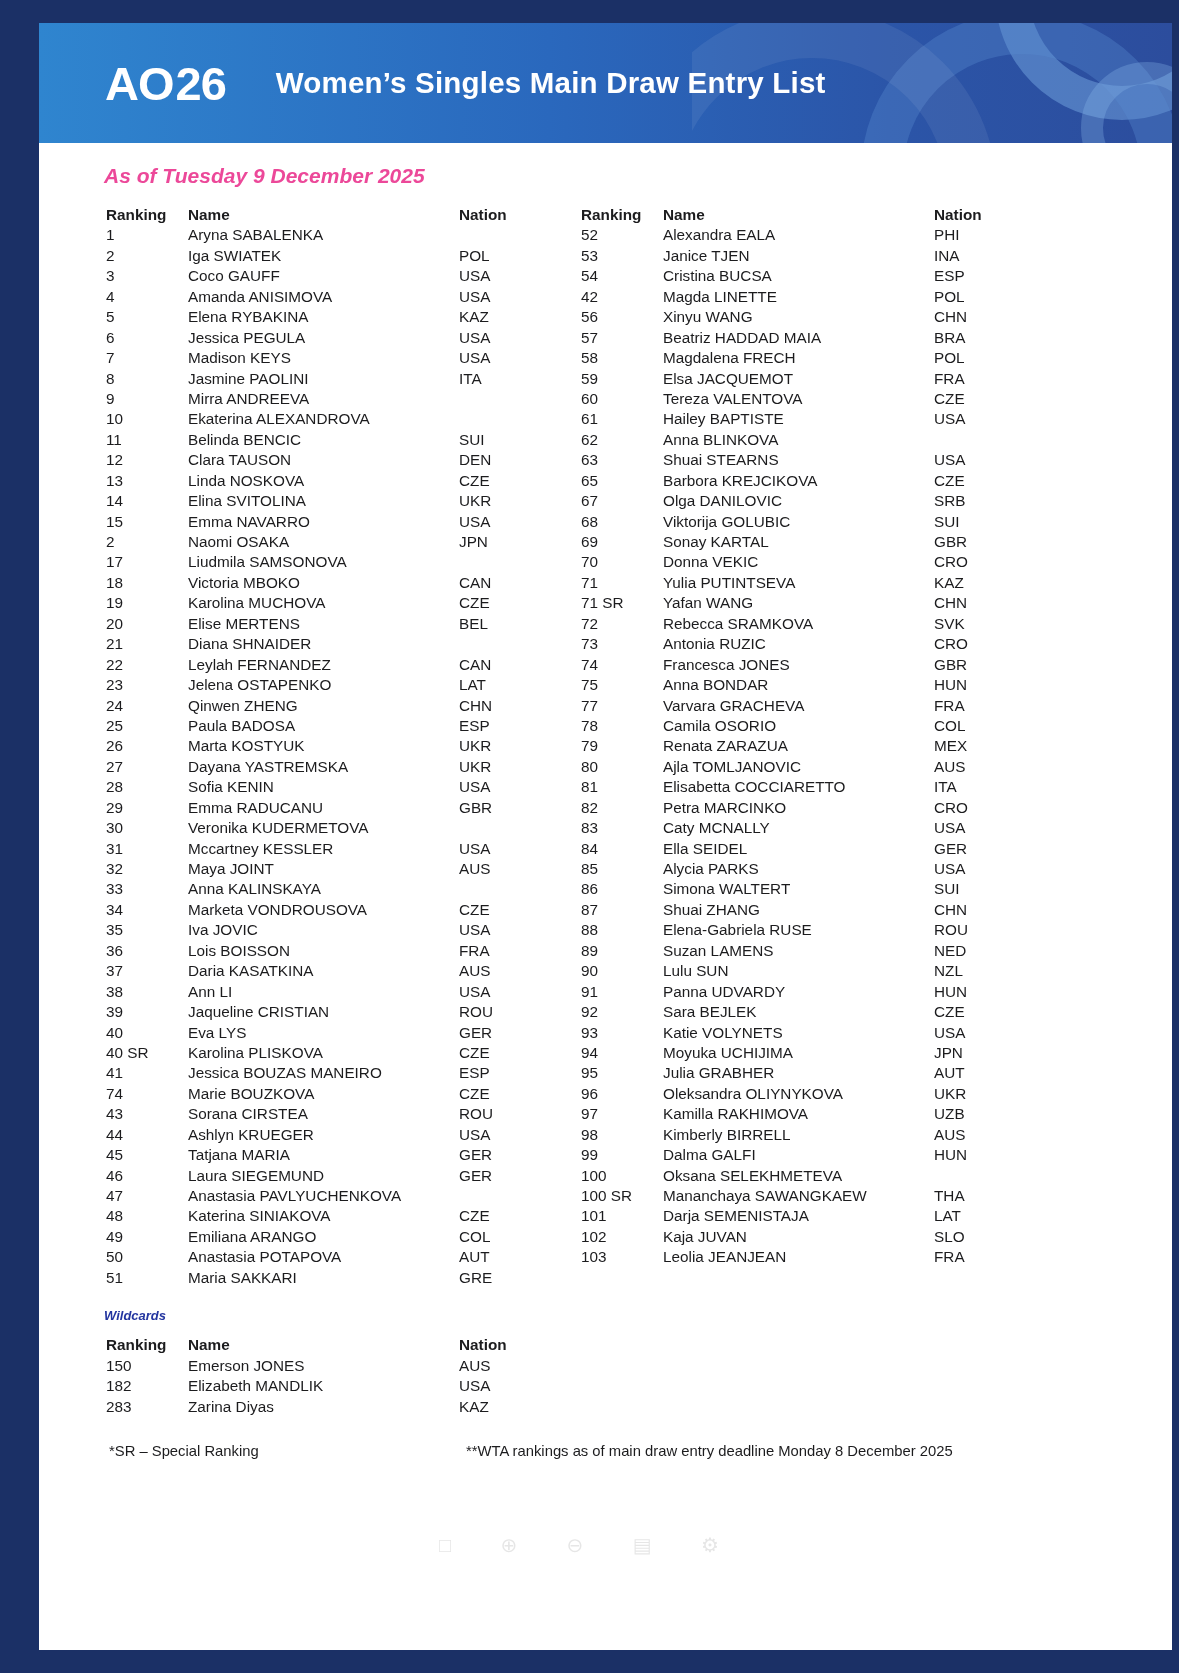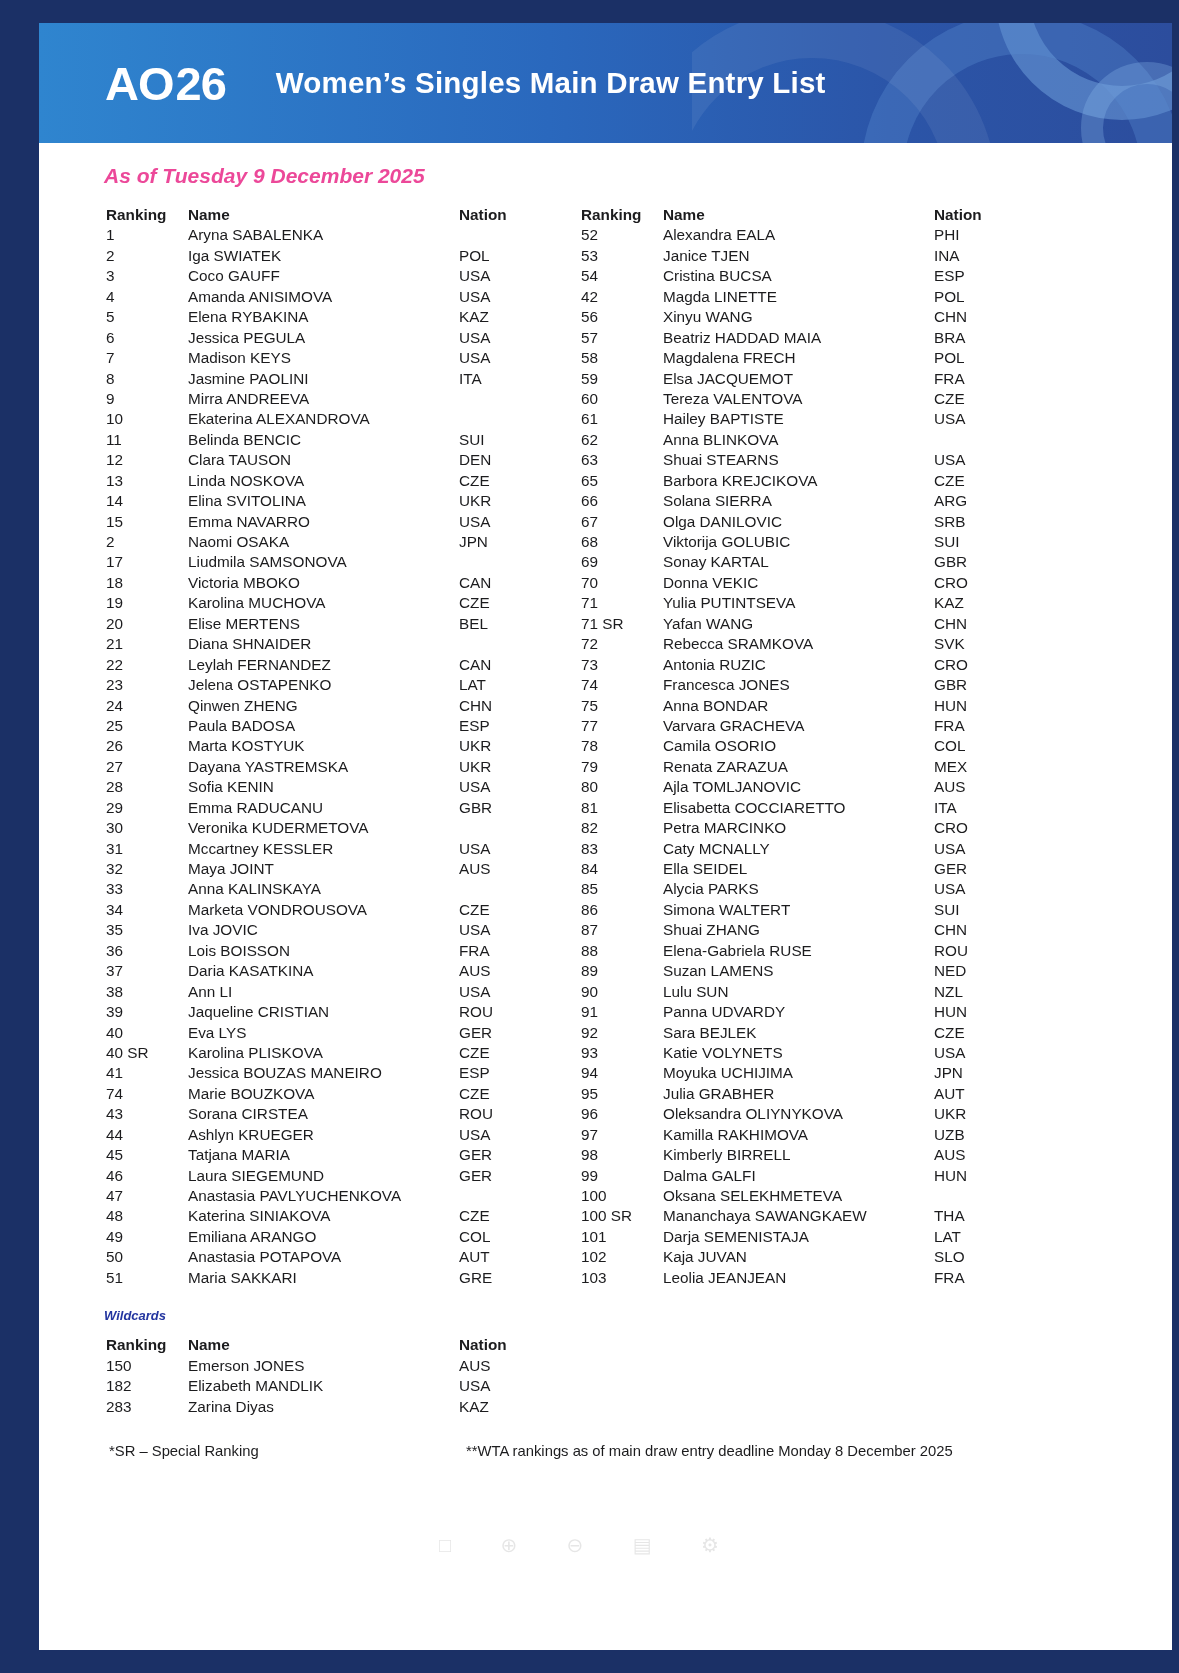--- a/index.html
+++ b/index.html
@@ -443,25 +443,20 @@
           </div>
           <div class="row">
             <span class="cell-rank">63</span>
             <span class="cell-name">Shuai STEARNS</span>
             <span class="cell-nation">USA</span>
           </div>
           <div class="row">
             <span class="cell-rank">65</span>
             <span class="cell-name">Barbora KREJCIKOVA</span>
             <span class="cell-nation">CZE</span>
-          </div>
-          <div class="row">
-            <span class="cell-rank">66</span>
-            <span class="cell-name">Solana SIERRA</span>
-            <span class="cell-nation">ARG</span>
           </div>
           <div class="row">
             <span class="cell-rank">67</span>
             <span class="cell-name">Olga DANILOVIC</span>
             <span class="cell-nation">SRB</span>
           </div>
           <div class="row">
             <span class="cell-rank">68</span>
             <span class="cell-name">Viktorija GOLUBIC</span>
             <span class="cell-nation">SUI</span>

